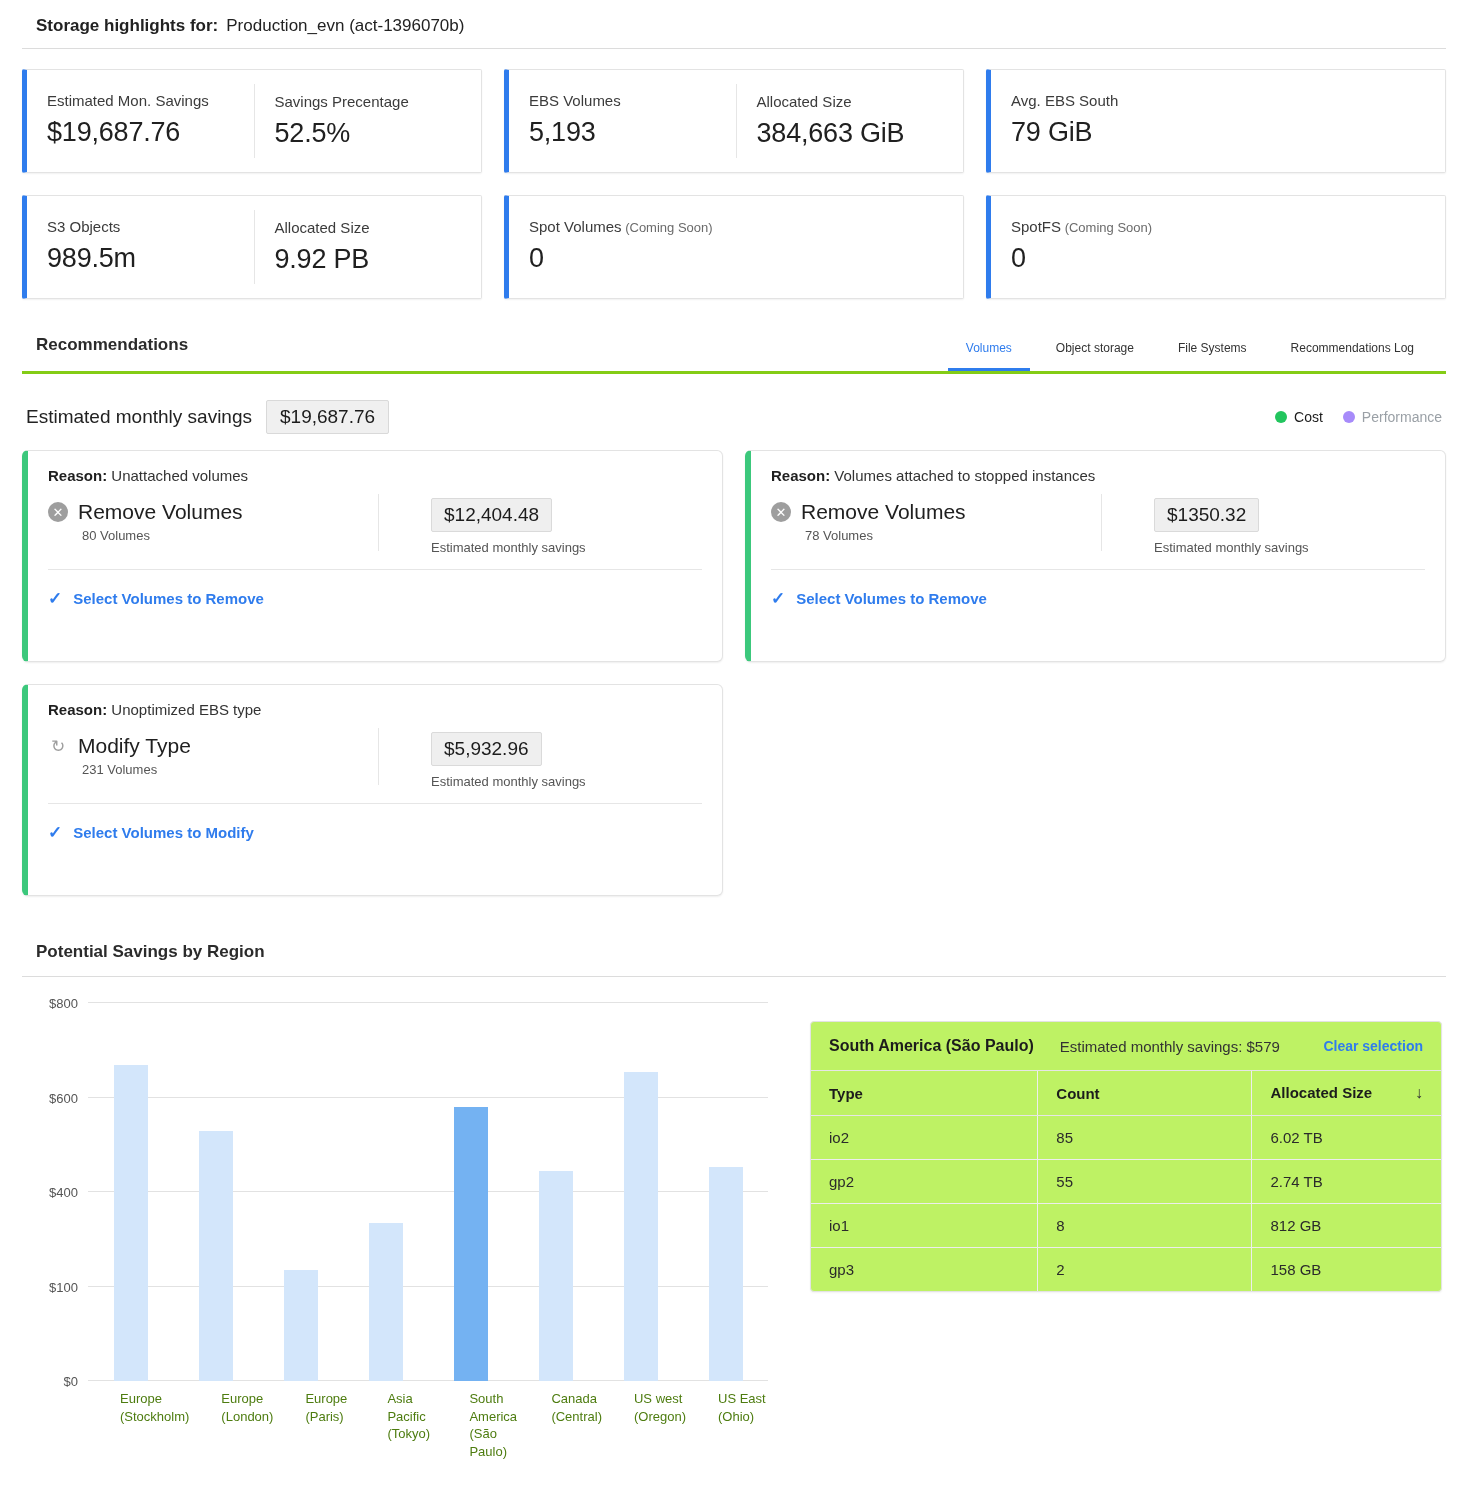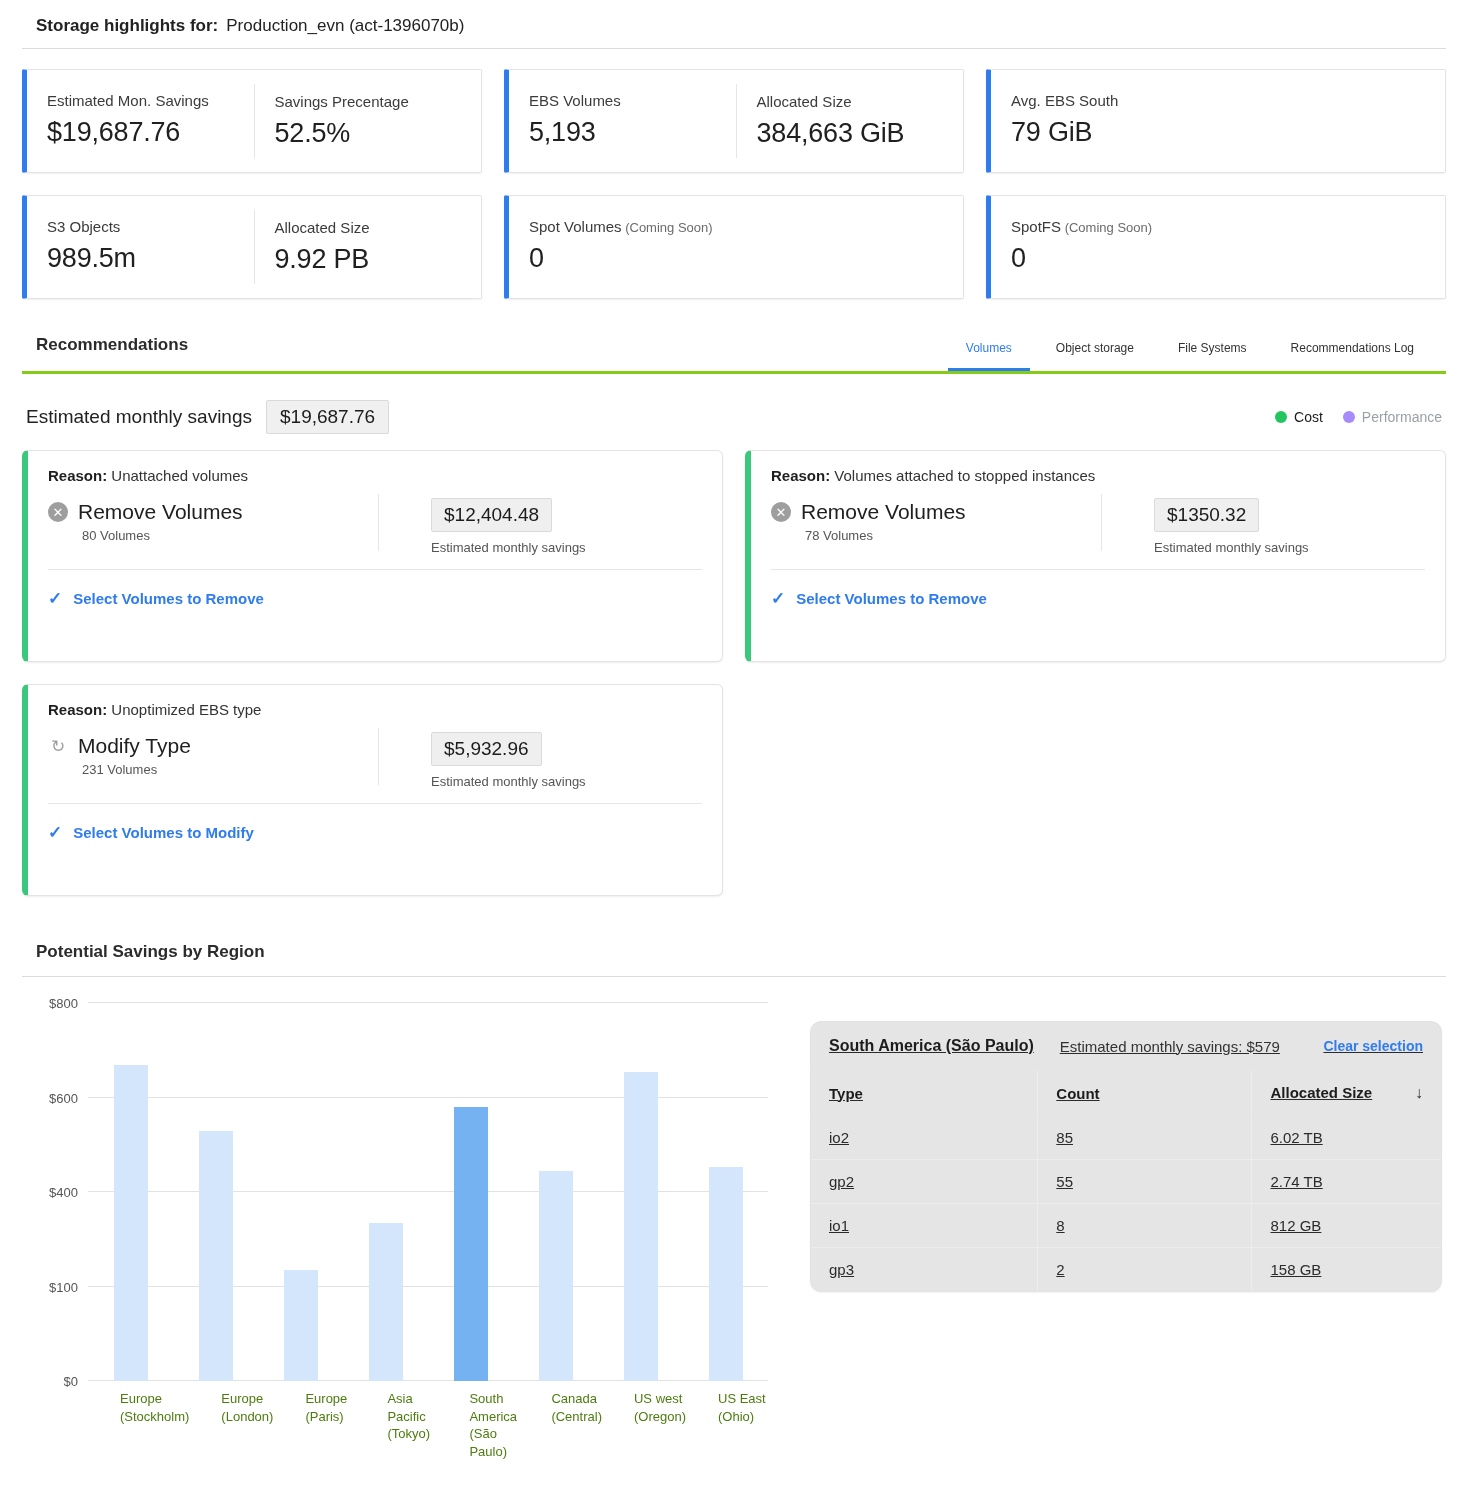--- a/index.html
+++ b/index.html
@@ -305,26 +305,25 @@
     font-size: 13px;
     color: #4d7c0f;
     line-height: 1.35;
     margin-left: 32px;
   }
 
   
   .table-wrap {
     flex: 1;
     border: 1px solid #e3e3e3;
-    border-radius: 11px;
-    background: #e5e5e5;
+    border-radius: 4px;
+    background: #bef264;
     box-shadow: 0 1px 2px rgba(0,0,0,0.05);
     align-self: flex-start;
     margin-top: 18px;
-    text-decoration: underline;
   }
   .table-head {
     display: flex;
     align-items: center;
     gap: 26px;
     padding: 15px 18px;
     border-bottom: 1px solid #e6e6e6;
   }
   .tbl-region { font-size: 16px; font-weight: bold; color: #1c1c1c; }
   .tbl-savings { font-size: 15px; color: #333; flex: 1; }

